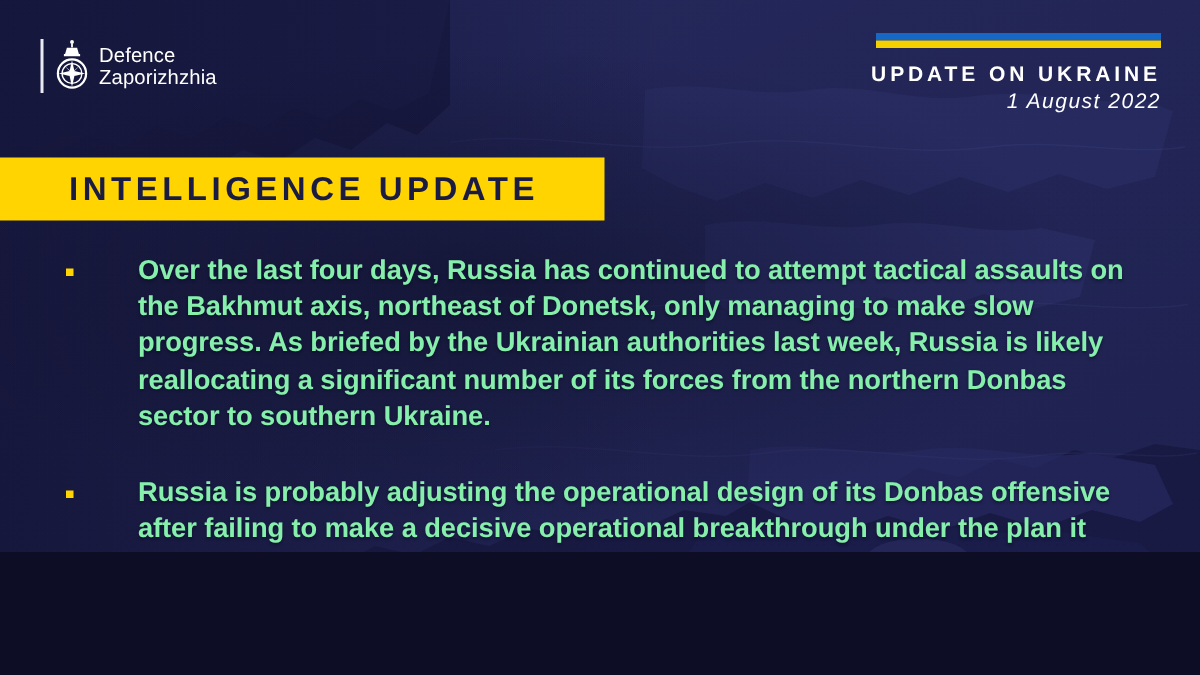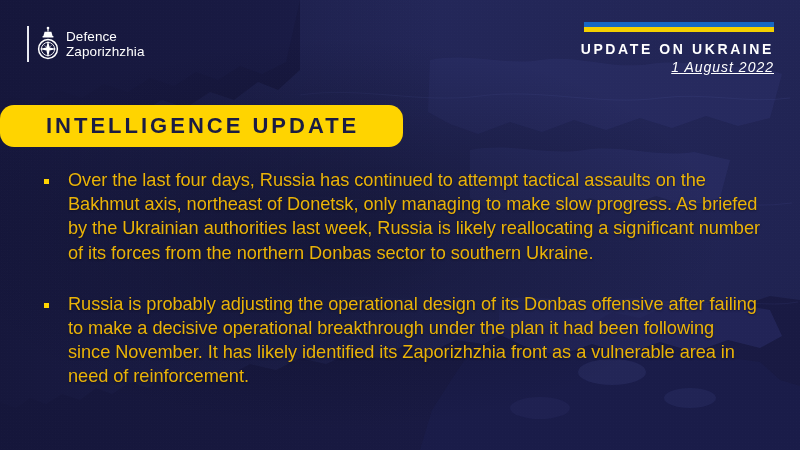--- a/index.html
+++ b/index.html
@@ -3,21 +3,21 @@
 <meta charset="utf-8">
 <style>
   html, body {
     margin: 0;
     padding: 0;
     background: #0d0e26;
   }
   #slide {
     position: relative;
     width: 800px;
-    height: 450px;
+    height: 368px;
     overflow: hidden;
     background: #191a43;
     font-family: "Liberation Sans", sans-serif;
     -webkit-font-smoothing: antialiased;
   }
 
   
   .map-layer {
     position: absolute;
     inset: 0;
@@ -105,34 +105,32 @@
     white-space: nowrap;
   }
   .update-date {
     color: #ffffff;
     font-size: 14px;
     font-style: italic;
     font-weight: 400;
     letter-spacing: 1.0px;
     line-height: 18px;
     white-space: nowrap;
-    text-decoration: underline;
   }
 
   
   .banner {
     position: absolute;
     left: 0;
     top: 105px;
     width: 403px;
     height: 42px;
     background: #ffd400;
     display: flex;
     align-items: center;
-    border-radius: 14px;
   }
   .banner-text {
     color: #1b1c43;
     font-size: 22px;
     font-weight: 700;
     letter-spacing: 3.0px;
     margin-left: 46px;
     white-space: nowrap;
   }
 
@@ -150,26 +148,27 @@
   .bullet-row + .bullet-row { margin-top: 27px; }
   .bullet-dot {
     width: 5px;
     height: 5px;
     background: #ffd400;
     flex: none;
     margin-top: 11px;
     margin-right: 19px;
   }
   .bullet-text {
-    color: #eab308;
+    color: #86efac;
     font-size: 18.2px;
     line-height: 24.2px;
-    font-weight: 400;
+    font-weight: 700;
     letter-spacing: -0.05px;
     text-shadow: 0 1px 2px rgba(10,11,30,0.55);
+    margin-left: 24px;
   }
 </style>
 </head>
 <body>
 
 <div id="slide">
 
   <div class="map-layer">
     <svg class="map-svg" viewBox="0 0 800 450" preserveAspectRatio="none" aria-hidden="true">
       <defs>

